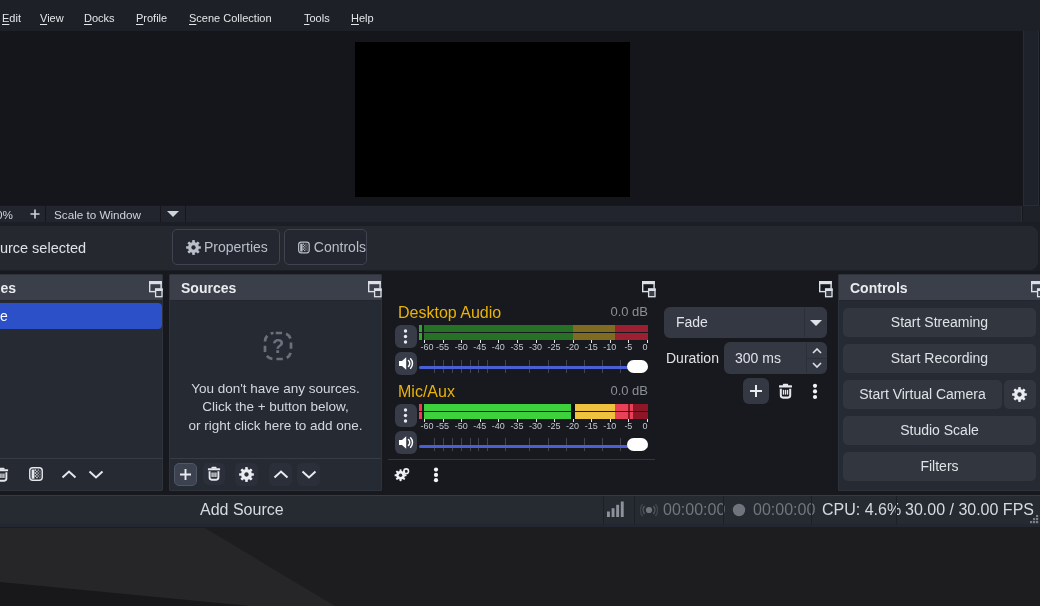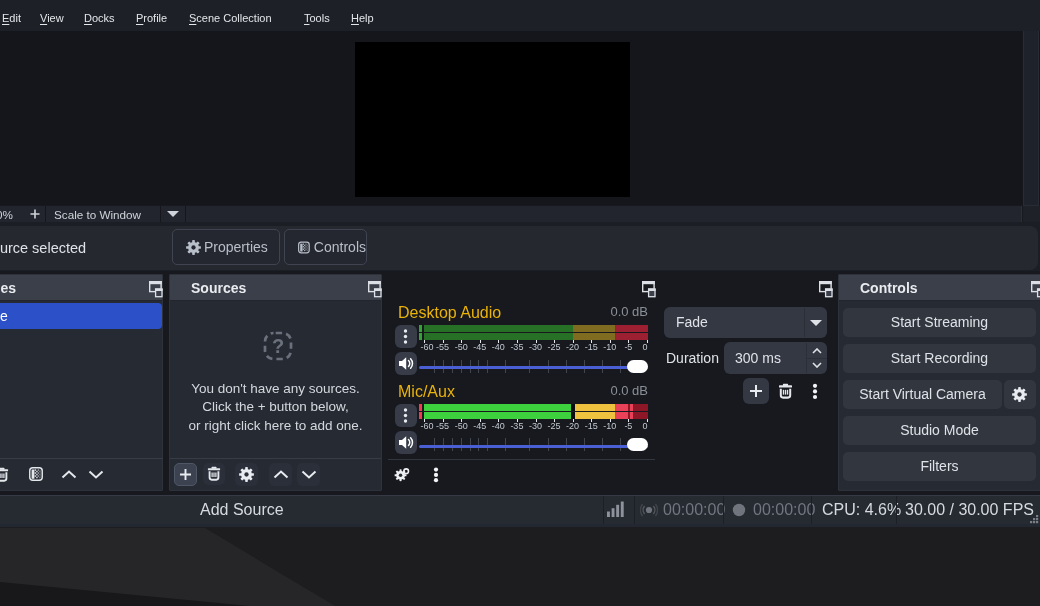--- a/index.html
+++ b/index.html
@@ -15,21 +15,21 @@
 #rstrip{left:1023px;top:31px;width:16px;height:175px;background:#1e222a;border:1px solid #282c35;border-top:none}
 
 #zoombar{left:0;top:206px;width:1022px;height:17px;background:#22252d;border-right:1px solid #2b2f38}
 .zsep{position:absolute;top:206px;width:1px;height:17px;background:#15171c}
 .ztxt{position:absolute;top:206px;height:17px;line-height:17px;font-size:11.7px;color:#ced2d9;white-space:nowrap}
 
 #srcrow{left:-10px;top:226px;width:1048px;height:44px;background:#25282f;border-radius:8px}
 .srbtn{position:absolute;top:229px;height:36px;border:1px solid #3f4450;border-radius:5px;background:#24272f;color:#b9bfc9;font-size:14px;display:flex;align-items:center}
 
 .panel{position:absolute;top:274px;height:217px;background:#262a32;border:1px solid #2e323b;border-radius:1px}
-.phead{position:absolute;left:0;top:0;width:100%;height:26px;background:#3b3f4a;border-bottom:1px solid #23262e;color:#e9ebef;font-weight:bold;font-size:14px;line-height:26px;padding-left:21px;overflow:hidden}
+.phead{position:absolute;left:0;top:0;width:100%;height:26px;background:#3b3f4a;border-bottom:1px solid #23262e;color:#e9ebef;font-weight:bold;font-size:14px;line-height:26px;padding-left:11px;overflow:hidden}
 
 .mlab{font-size:16px;color:#eab308;white-space:nowrap}
 .mdb{font-size:13px;color:#8b9097;text-align:right;white-space:nowrap}
 .mbtn{width:22px;height:23px;background:#373c48;border-radius:6px}
 .mnum{width:24px;text-align:center;font-size:9px;color:#c3c8d0;white-space:nowrap}
 
 .cbtn{position:absolute;left:843px;width:193px;height:29px;background:#31363f;border-radius:5px;color:#dfe2e7;font-size:14px;text-align:center;line-height:29px}
 
 #statusbar{left:0;top:495px;width:1040px;height:29px;background:#262a31;border-top:1px solid #363a44}
 .ssep{position:absolute;top:496px;width:1px;height:28px;background:#1c1f25}
@@ -412,21 +412,21 @@
       <rect x="6.0" y="7.4" width="7.6" height="2.6" fill="#dce0e6"></rect>
     </svg>
 <div class="cbtn" style="top:308px">Start Streaming</div>
 <div class="cbtn" style="top:344px">Start Recording</div>
 <div class="cbtn" style="top:380px;width:159px">Start Virtual Camera</div>
 <div class="abs" style="left:1004px;top:380px;width:32px;height:29px;background:#31363f;border-radius:5px"></div>
 <svg class="abs" style="left:1012px;top:387px" width="15" height="15" viewBox="0 0 16 16">
       <path d="M15.8,6.6 15.9,8.0 15.8,9.4 13.6,9.4 13.4,10.2 13.0,11.0 14.5,12.5 13.6,13.6 12.5,14.5 11.0,13.0 10.2,13.4 9.4,13.6 9.4,15.8 8.0,15.9 6.6,15.8 6.6,13.6 5.8,13.4 5.0,13.0 3.5,14.5 2.4,13.6 1.5,12.5 3.0,11.0 2.6,10.2 2.4,9.4 0.2,9.4 0.1,8.0 0.2,6.6 2.4,6.6 2.6,5.8 3.0,5.0 1.5,3.5 2.4,2.4 3.5,1.5 5.0,3.0 5.8,2.6 6.6,2.4 6.6,0.2 8.0,0.1 9.4,0.2 9.4,2.4 10.2,2.6 11.0,3.0 12.5,1.5 13.6,2.4 14.5,3.5 13.0,5.0 13.4,5.8 13.6,6.6Z" fill="#e8ebf0"></path>
       <circle cx="8" cy="8" r="2.3" fill="#31363f"></circle>
     </svg>
-<div class="cbtn" style="top:416px">Studio Mode</div>
+<div class="cbtn" style="top:416px">Studio Scale</div>
 <div class="cbtn" style="top:452px">Filters</div>
 
 <div class="abs" id="statusbar"></div>
 <div class="stxt" style="left:200px">Add Source</div>
 <div class="ssep" style="left:603px"></div>
 <svg class="abs" style="left:607px;top:501px" width="18" height="16">
       <g fill="#8d929b">
         <rect x="0" y="10.5" width="2.9" height="5.5"></rect>
         <rect x="4.6" y="7.2" width="2.9" height="8.8"></rect>
         <rect x="9.2" y="3.8" width="2.9" height="12.2"></rect>

